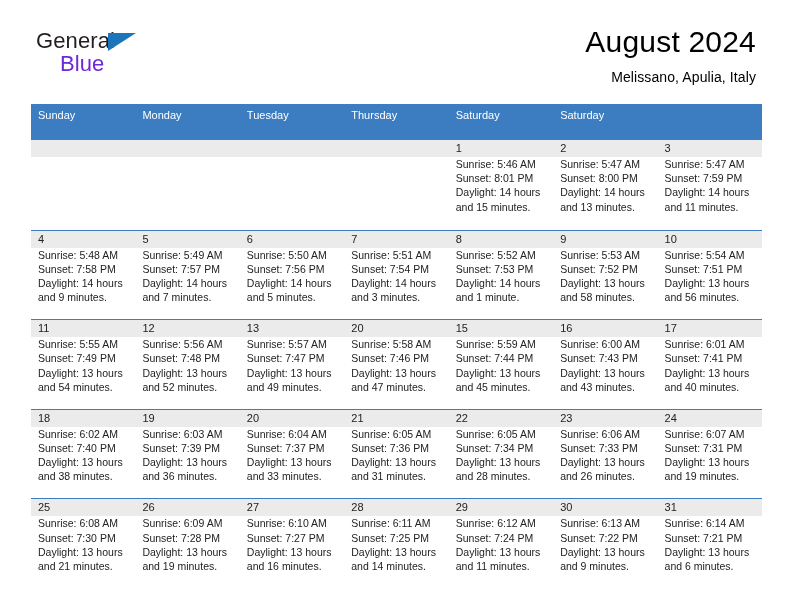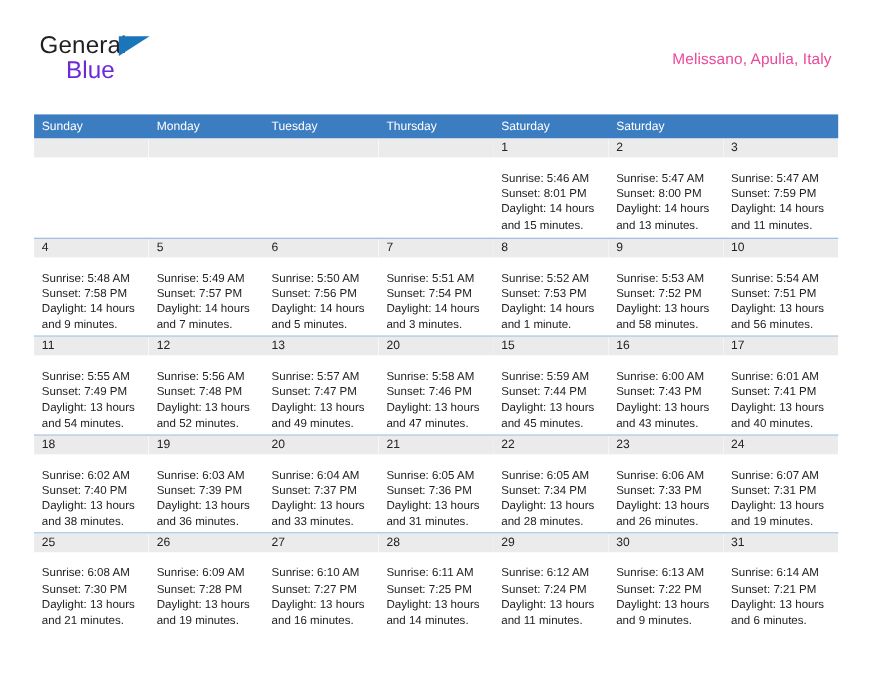--- a/index.html
+++ b/index.html
@@ -69,39 +69,39 @@
   .cal-title {
     font-size: 30px;
     font-weight: 400;
     color: #000000;
     line-height: 38px;
     letter-spacing: 0.2px;
   }
   .cal-subtitle {
     font-size: 14px;
     font-weight: 400;
-    color: #ec4899;
+    color: #000000;
     line-height: 20px;
-    margin-top: 20px;
+    margin-top: 6px;
     letter-spacing: 0.1px;
   }
 
   
   .calendar {
     position: absolute;
     left: 31px;
     top: 104px;
     width: 731px;
   }
 
   .weekdays {
     display: grid;
     grid-template-columns: repeat(7, 1fr);
     background: #3b7dc0;
-    height: 22px;
+    height: 36px;
   }
   .weekday {
     color: #ffffff;
     font-size: 11px;
     line-height: 22px;
     padding-left: 7px;
     white-space: nowrap;
   }
 
   .week {
@@ -124,21 +124,21 @@
     background: #ebebeb;
     font-size: 11px;
     color: #222222;
     line-height: 17px;
     padding-left: 7px;
   }
   .day-cell.empty .day-head {
     background: #ebebeb;
   }
   .day-body {
-    padding: 12px 6px 0 7px;
+    padding: 0 6px 0 7px;
   }
   .day-line {
     font-size: 10.5px;
     line-height: 14.2px;
     color: #222222;
     white-space: nowrap;
   }
 </style>
 </head>
 <body>
@@ -147,20 +147,21 @@
 
   <div class="top-bar">
 
     <div class="brand">
       <span class="brand-general">General</span>
       <span class="brand-flag"></span>
       <span class="brand-blue">Blue</span>
     </div>
 
     <div class="title-block">
+      <div class="cal-title">August 2024</div>
       <div class="cal-subtitle">Melissano, Apulia, Italy</div>
     </div>
 
   </div>
 
   <div class="calendar">
     <div class="weekdays" id="weekday-row">
         <div class="weekday">Sunday</div>
         <div class="weekday">Monday</div>
         <div class="weekday">Tuesday</div>

